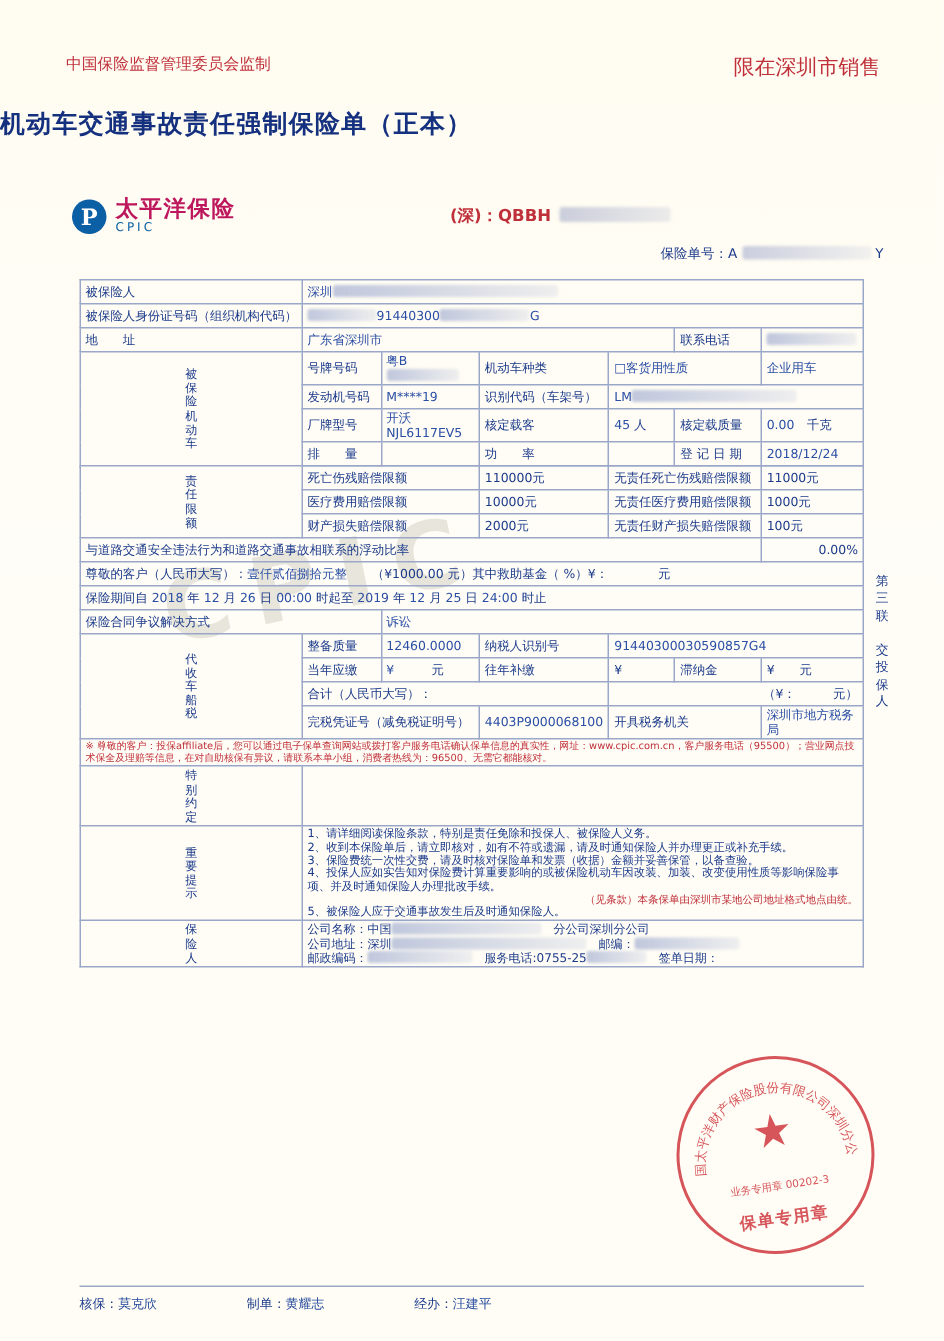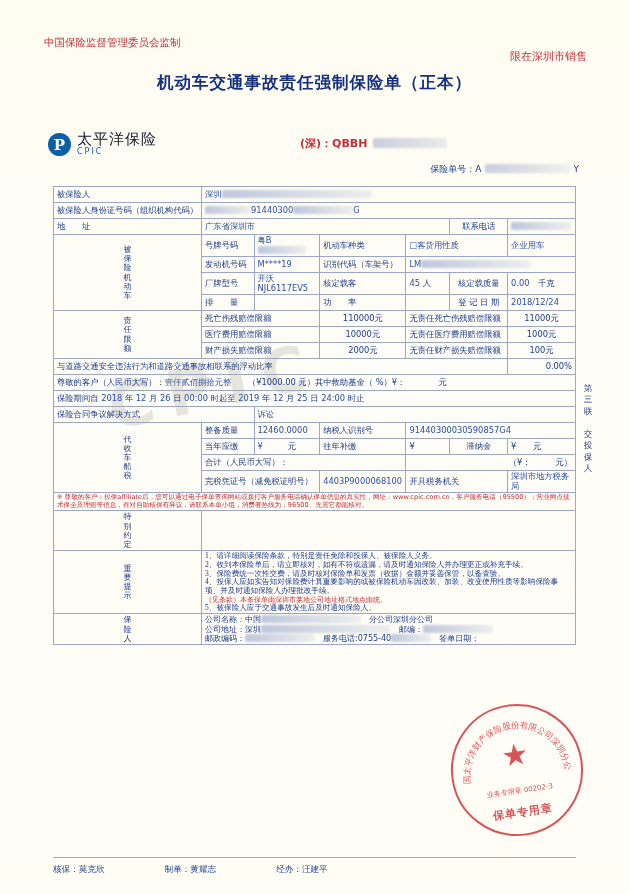--- a/index.html
+++ b/index.html
@@ -26,49 +26,49 @@
   .watermark{
     position:absolute;left:120px;top:330px;width:390px;height:220px;
     color:rgba(190,185,170,.35);
     font-size:62px;font-weight:bold;letter-spacing:14px;
     transform:rotate(-12deg);
     pointer-events:none;user-select:none;
     white-space:nowrap;
   }
   .top-row{position:absolute;top:36px;left:0;width:629px;}
   .top-left{position:absolute;left:44px;top:0;font-size:10.5px;color:#c0303a;}
-  .top-right{position:absolute;right:42px;top:13px;font-size:11px;color:#c0303a;}
+  .top-right{position:absolute;right:42px;top:0;font-size:14px;color:#c0303a;}
   .title{
-    position:absolute;top:72px;left:0;width:629px;text-align:center;
+    position:absolute;top:72px;left:0;width:629px;
     font-size:16.5px;font-weight:bold;color:#14307e;letter-spacing:1px;
   }
   .times{
     position:absolute;top:106px;left:44px;width:545px;
     font-size:8.3px;color:#1b3a8a;
     display:flex;justify-content:space-between;
   }
   .logo-wrap{position:absolute;left:48px;top:132px;display:flex;align-items:center;gap:6px;}
   .logo-mark{
     width:23px;height:23px;border-radius:50%;
     background:#0b5fa5;color:#fff;font-size:15px;font-weight:bold;
     display:flex;align-items:center;justify-content:center;
     font-family:"DejaVu Serif","Liberation Serif",serif;
   }
-  .logo-cn{font-size:15px;font-weight:normal;color:#0f172a;letter-spacing:1px;line-height:1;}
+  .logo-cn{font-size:15px;font-weight:bold;color:#be185d;letter-spacing:1px;line-height:1;}
   .logo-en{font-size:8px;color:#0b5fa5;letter-spacing:2px;line-height:1.3;}
   .qbbh{
     position:absolute;left:300px;top:136px;font-size:11px;color:#c0303a;font-weight:bold;
   }
   .qbbh-blur{
     display:inline-block;width:74px;height:10px;margin-left:6px;vertical-align:-1px;
     background:linear-gradient(90deg,rgba(140,150,190,.45),rgba(160,170,200,.2));
     filter:blur(1px);border-radius:2px;
   }
   .policy-no{
-    position:absolute;right:50px;top:163px;font-size:9px;color:#1b3a8a;
+    position:absolute;right:40px;top:163px;font-size:9px;color:#1b3a8a;
   }
   .pn-blur{
     display:inline-block;width:86px;height:9px;vertical-align:-1px;margin:0 3px;
     background:linear-gradient(90deg,rgba(150,160,200,.5),rgba(170,180,210,.15));
     filter:blur(1.1px);border-radius:2px;
   }
 
   
   table.main{
     position:absolute;left:53px;top:186px;width:523px;
@@ -88,34 +88,34 @@
     width:13px;text-align:center;font-size:8px;
     letter-spacing:0;line-height:1.05;
   }
   .side span{display:block;}
   .v{color:#2b4fa5;}
   .blur{
     display:inline-block;height:8px;vertical-align:-1px;
     background:linear-gradient(90deg,rgba(140,155,200,.55),rgba(175,185,215,.2));
     filter:blur(1px);border-radius:2px;
   }
-  .c{text-align:center;}
+  .c{text-align:left;}
   .r{text-align:right;}
 
   
   .rstrip{
     position:absolute;left:580px;top:383px;width:16px;
     font-size:8.5px;color:#1b3a8a;text-align:center;line-height:1.35;
   }
   .rstrip span{display:block;}
   .notice{
     font-size:6.6px;color:#c0303a;line-height:1.55;padding:3px 5px;
   }
   .special-body{height:118px;vertical-align:top;}
-  .imp-body{vertical-align:top;padding:4px 6px;line-height:1.65;font-size:7.6px;font-family:Liberation Serif, serif;}
+  .imp-body{vertical-align:top;padding:4px 6px;line-height:1.65;font-size:7.6px;}
   .insurer-body{vertical-align:top;padding:3px 6px;line-height:2.0;font-size:8px;margin-left:20px;}
 
   
   .stamp{
     position:absolute;right:46px;bottom:58px;
     width:128px;height:128px;border-radius:50%;
     border:2.5px solid #d0383f;
     color:#d0383f;
     opacity:.85;
     transform:rotate(-8deg);
@@ -338,35 +338,35 @@
         <span>重</span>
             <span>要</span>
             <span>提</span>
             <span>示</span>
       </td>
       <td colspan="6" class="imp-body">
         <div>1、请详细阅读保险条款，特别是责任免除和投保人、被保险人义务。</div>
         <div>2、收到本保险单后，请立即核对，如有不符或遗漏，请及时通知保险人并办理更正或补充手续。</div>
         <div>3、保险费统一次性交费，请及时核对保险单和发票（收据）金额并妥善保管，以备查验。</div>
         <div>4、投保人应如实告知对保险费计算重要影响的或被保险机动车因改装、加装、改变使用性质等影响保险事项、并及时通知保险人办理批改手续。</div>
-        <div class="sig-red" style="text-align:left">（见条款）本条保单由深圳市某地公司地址格式地点由统。</div>
+        <div class="sig-red" style="text-align:right">（见条款）本条保单由深圳市某地公司地址格式地点由统。</div>
         <div>5、被保险人应于交通事故发生后及时通知保险人。</div>
       </td>
     </tr>
 
     <tr>
       <td class="side">
         <span>保</span>
             <span>险</span>
             <span>人</span>
       </td>
       <td colspan="6" class="insurer-body">
         <div><span>公司名称：中国</span><span class="blur" style="width:100px"></span>　<span>分公司深圳分公司</span></div>
         <div><span>公司地址：深圳</span><span class="blur" style="width:130px"></span>　<span>邮编：</span><span class="blur" style="width:70px"></span></div>
-        <div><span>邮政编码：</span><span class="blur" style="width:70px"></span>　<span>服务电话:0755-40</span><span class="blur" style="width:40px"></span>　<span>签单日期：</span></div>
+        <div><span>邮政编码：</span><span class="blur" style="width:70px"></span>　<span>服务电话:0755-25</span><span class="blur" style="width:40px"></span>　<span>签单日期：</span></div>
       </td>
     </tr>
   </tbody>
     </table>
 
   <div class="rstrip">
     <span>第</span>
       <span>三</span>
       <span>联</span>
       <span>&nbsp;</span>

